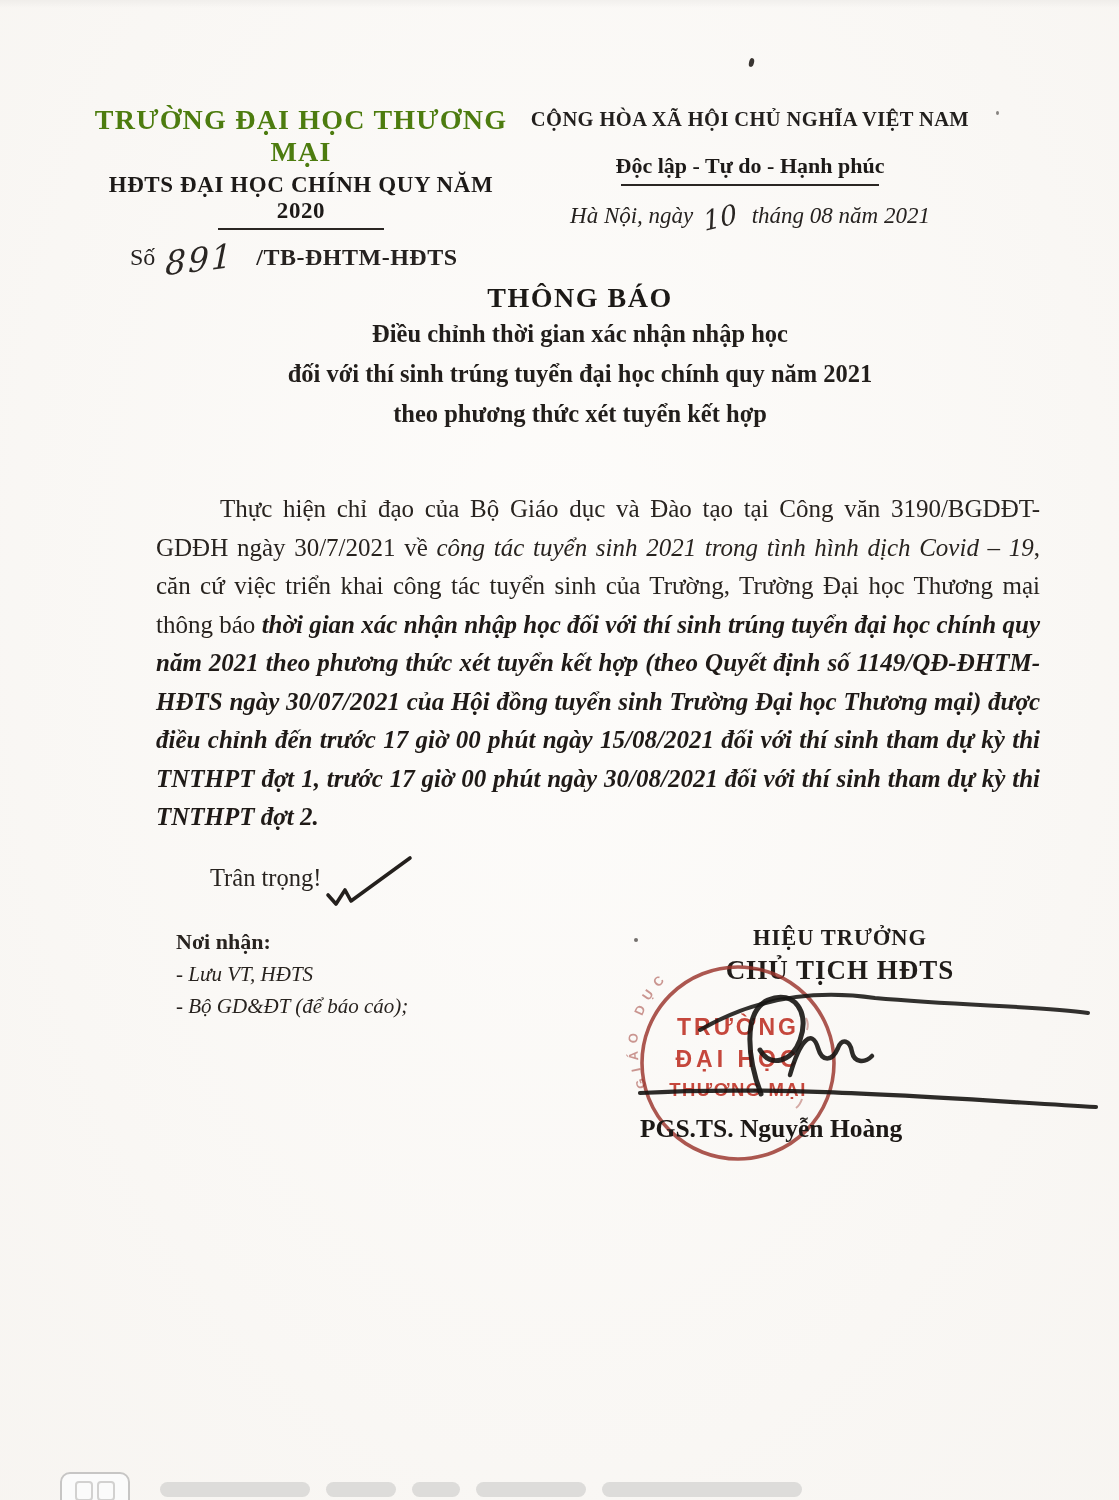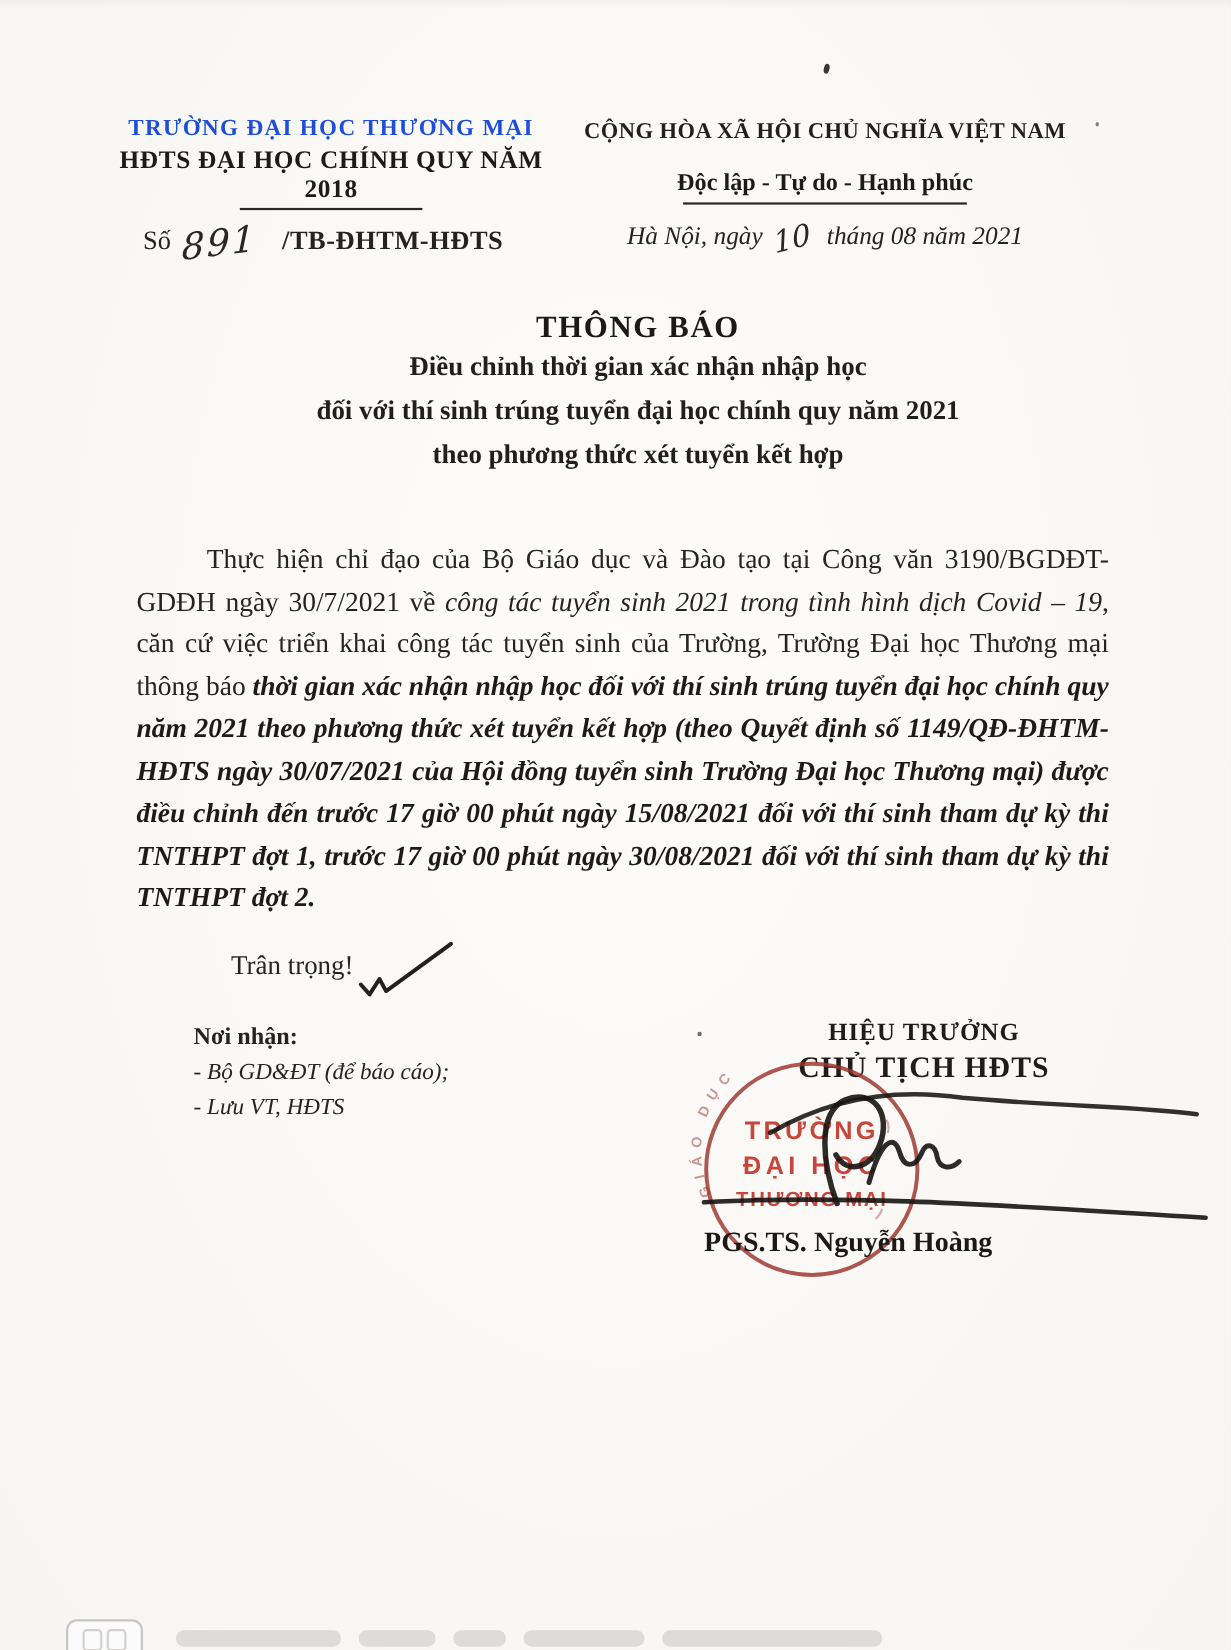--- a/index.html
+++ b/index.html
@@ -14,21 +14,21 @@
   }
   .page::before{
     content:"";position:absolute;inset:0;pointer-events:none;
     background:
       linear-gradient(180deg, rgba(0,0,0,0.035) 0px, rgba(0,0,0,0) 8px),
       radial-gradient(ellipse at 50% 40%, rgba(255,255,255,0.4), rgba(205,198,190,0.10));
   }
   .abs{position:absolute;}
   
   .hdr-left{left:82px;top:104px;width:438px;text-align:center;}
-  .hdr-left .l1{font-size:21px;font-weight:700;letter-spacing:1.2px;color:#1d4ed8;}
+  .hdr-left .l1{font-size:28px;font-weight:700;letter-spacing:1.2px;color:#4d7c0f;}
   .hdr-left .l2{font-size:23px;font-weight:700;letter-spacing:0.6px;margin-top:4px;color:#1d1a18;}
   .hdr-left .rule{width:166px;height:2.4px;background:#2a2623;margin:4px auto 0 auto;}
   .hdr-left .numline{margin-top:10px;text-align:left;padding-left:48px;font-size:24px;white-space:nowrap;}
   .hdr-left .numline .pre{font-size:24px;}
   .hand{
     display:inline-block;
     font-family:"DejaVu Serif", serif;
     font-style:italic;
     color:#2a2623;
   }
@@ -43,21 +43,21 @@
   .hdr-right .dateline{margin-top:16px;font-size:23px;font-style:italic;white-space:nowrap;}
 
   
   .title-block{left:90px;top:282px;width:980px;text-align:center;}
   .title-block .h{font-size:28px;font-weight:700;letter-spacing:1.5px;color:#1c1916;}
   .title-block .sub{font-size:24.5px;font-weight:700;line-height:40px;color:#221e1b;}
   .title-block .sub:first-of-type{margin-top:10px;}
 
   
   .body-par{
-    left:124px;top:490px;width:884px;
+    left:156px;top:490px;width:884px;
     font-size:25px;line-height:38.5px;
     text-align:justify;text-indent:64px;
     margin:0;color:#28231f;
   }
   .body-par .it{font-style:italic;}
   .body-par .bi{font-style:italic;font-weight:700;color:#1f1a17;}
 
   .regards{left:210px;top:864px;font-size:24.5px;color:#28231f;}
 
   
@@ -83,21 +83,21 @@
   .bottom-icon .g{width:14px;height:16px;border:2px solid #d2d1d0;border-radius:4px;}
   .blob{position:absolute;top:1482px;height:15px;border-radius:8px;background:#dddcda;}
 </style>
 </head>
 <body>
 
 <div class="page">
 
   <div class="abs hdr-left">
     <div class="l1">TRƯỜNG ĐẠI HỌC THƯƠNG MẠI</div>
-    <div class="l2">HĐTS ĐẠI HỌC CHÍNH QUY NĂM 2018</div>
+    <div class="l2">HĐTS ĐẠI HỌC CHÍNH QUY NĂM 2020</div>
     <div class="rule"></div>
     <div class="numline">
       <span class="pre">Số</span><span class="hand num">891</span><span class="suf">/TB-ĐHTM-HĐTS</span>
     </div>
   </div>
 
   <div class="abs hdr-right">
     <div class="l1">CỘNG HÒA XÃ HỘI CHỦ NGHĨA VIỆT NAM</div>
     <div class="l2">Độc lập - Tự do - Hạnh phúc</div>
     <div class="rule"></div>
@@ -116,22 +116,22 @@
   <p class="abs body-par"><span>Thực hiện chỉ đạo của Bộ Giáo dục và Đào tạo tại Công văn 3190/BGDĐT-GDĐH ngày 30/7/2021 về </span><span class="it">công tác tuyển sinh 2021 trong tình hình dịch Covid – 19</span><span>, căn cứ việc triển khai công tác tuyển sinh của Trường, Trường Đại học Thương mại thông báo </span><span class="bi">thời gian xác nhận nhập học đối với thí sinh trúng tuyển đại học chính quy năm 2021 theo phương thức xét tuyển kết hợp (theo Quyết định số 1149/QĐ-ĐHTM-HĐTS ngày 30/07/2021 của Hội đồng tuyển sinh Trường Đại học Thương mại) được điều chỉnh đến trước 17 giờ 00 phút ngày 15/08/2021 đối với thí sinh tham dự kỳ thi TNTHPT đợt 1, trước 17 giờ 00 phút ngày 30/08/2021 đối với thí sinh tham dự kỳ thi TNTHPT đợt 2.</span></p>
 
   <div class="abs regards">Trân trọng!</div>
 
   <svg class="abs" style="left:322px;top:850px;" width="96" height="62" viewBox="0 0 96 62">
     <path d="M6 45 L14 54 L23 40 L29 51 L88 8" fill="none" stroke="#24201d" stroke-width="3.6" stroke-linecap="round" stroke-linejoin="round"></path>
   </svg>
 
   <div class="abs recipients">
     <div class="lbl">Nơi nhận:</div>
+    <div class="item">- Lưu VT, HĐTS</div>
     <div class="item">- Bộ GD&amp;ĐT (để báo cáo);</div>
-    <div class="item">- Lưu VT, HĐTS</div>
   </div>
 
   <div class="abs sign-titles">
     <div class="t1">HIỆU TRƯỞNG</div>
     <div class="t2">CHỦ TỊCH HĐTS</div>
   </div>
 
   <svg class="abs" style="left:638px;top:963px;" width="200" height="200" viewBox="0 0 200 200">
     <defs>
       <path id="rimArc" d="M 18 138 A 84 84 0 0 1 162 28" fill="none"></path>

